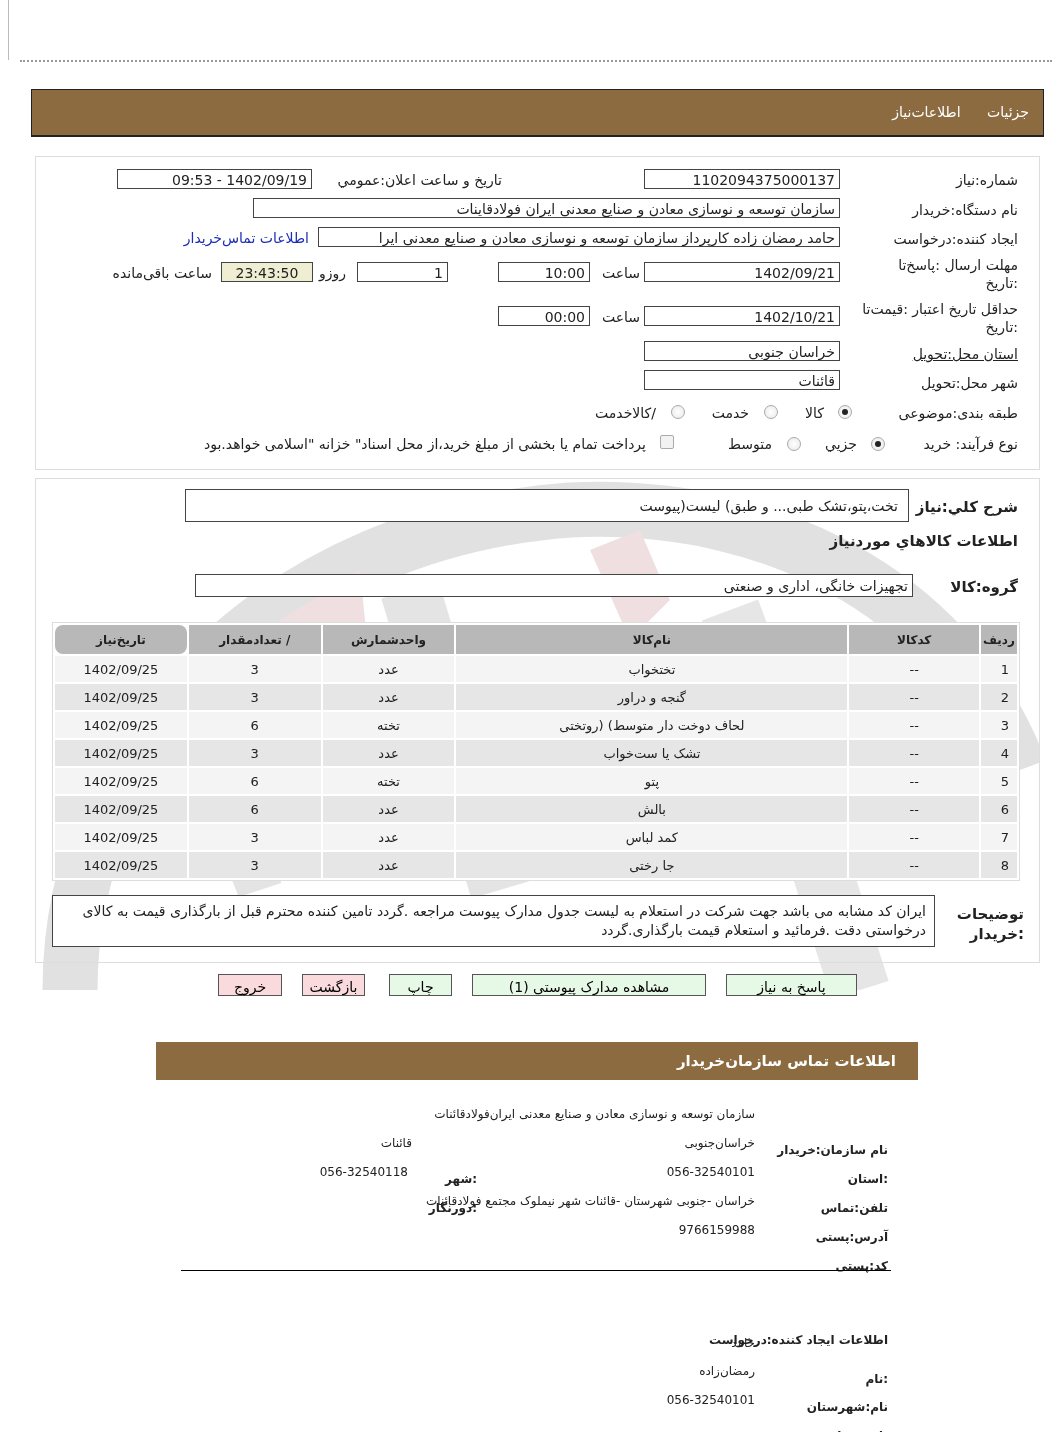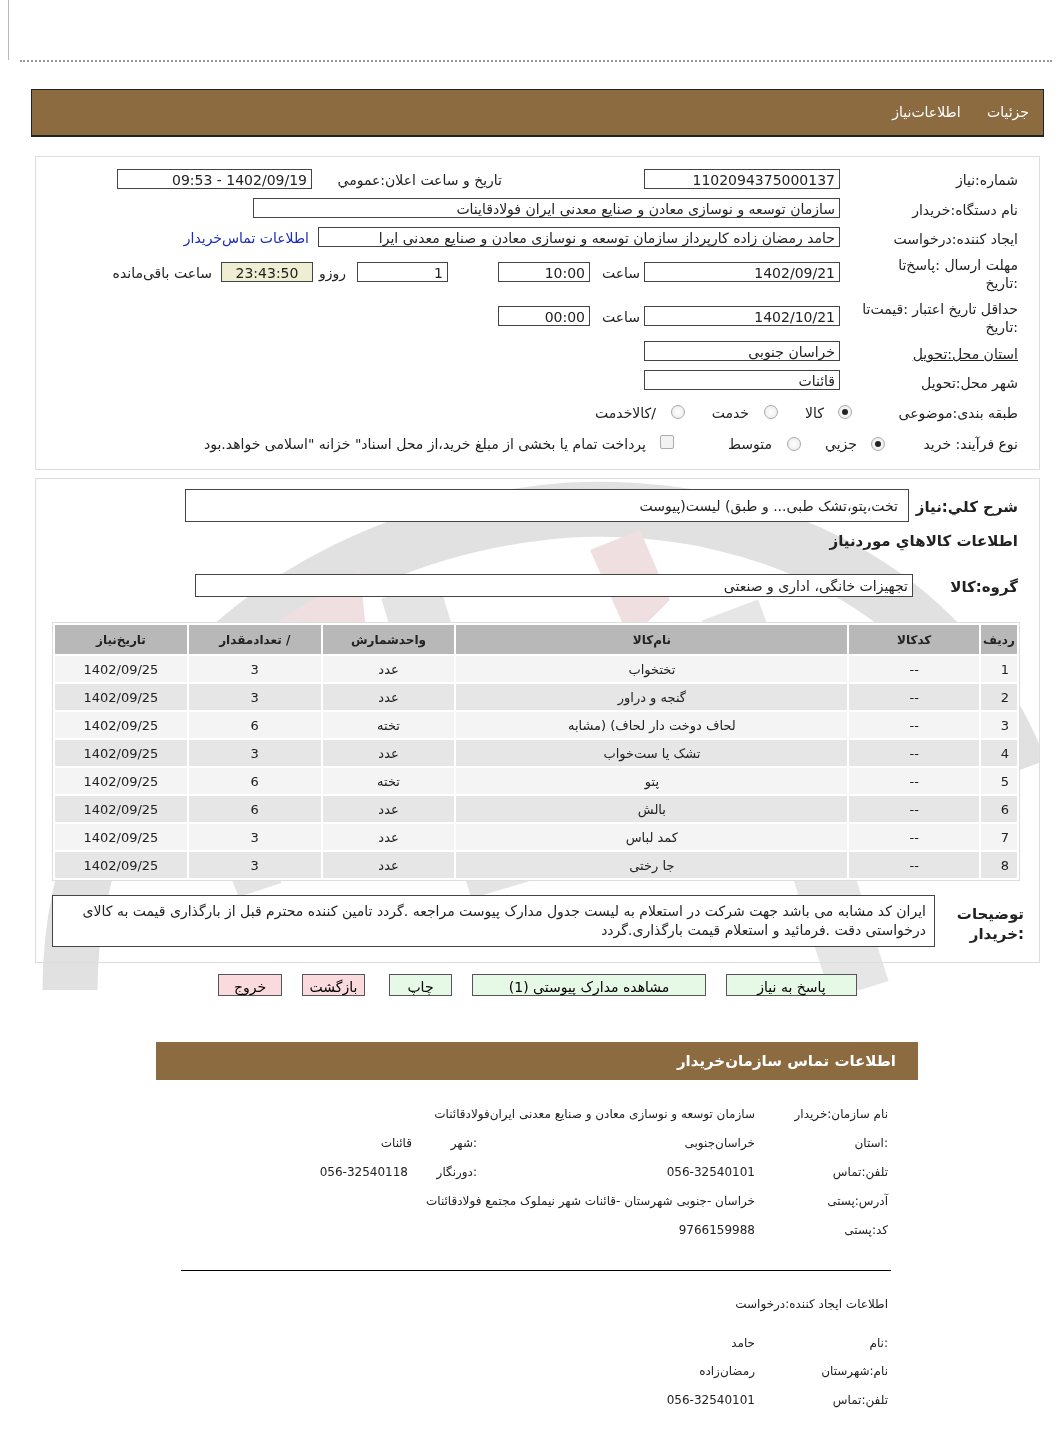--- a/index.html
+++ b/index.html
@@ -43,21 +43,21 @@
               box-sizing:border-box; padding:6px 8px; font-size:14px; line-height:19px; text-align:right; background:#fff; }
 
   .btn { position:absolute; height:22px; border:1px solid #555; font-size:14px; line-height:22px;
          text-align:center; box-sizing:border-box; cursor:pointer; font-family:"DejaVu Sans", sans-serif; }
   .btn.green { background:#e6f8e6; }
   .btn.pink { background:#fadadd; }
 
   .contact-bar { position:absolute; left:156px; top:1042px; width:762px; height:38px; background:#8c6b41; }
   .contact-bar .t { position:absolute; right:22px; top:10px; color:#fff; font-size:15px; font-weight:bold; }
 
-  .c-lbl { position:absolute; font-size:12px; font-weight:normal; white-space:nowrap; }
+  .c-lbl { position:absolute; font-size:12px; font-weight:bold; white-space:nowrap;margin-top:36px; }
   .c-val { position:absolute; font-size:12px; white-space:nowrap; }
   .hr { position:absolute; left:181px; top:1270px; width:710px; height:1px; background:#000; }
 
   .watermark { position:absolute; left:30px; top:470px; width:1010px; height:520px; pointer-events:none; opacity:0.55; }
 </style>
 </head>
 <body>
 
 <div class="left-edge"></div>
 <div class="dotted-rule"></div>
@@ -140,21 +140,21 @@
 <div class="box" style="left:195px; top:574px; width:718px; height:23px; line-height:23px;">تجهیزات خانگی، اداری و صنعتی</div>
 
 <table class="items">
   <thead>
     <tr>
       <th style="width:34px;">ردیف</th>
       <th style="width:128px;">کدکالا</th>
       <th style="width:390px;">نام‌کالا</th>
       <th style="width:130px;">واحدشمارش</th>
       <th style="width:130px;">/ تعدادمقدار</th>
-      <th style="width:130px;">تاریخ‌نیاز</th>
+      <th style="width:130px;border-radius:8px;">تاریخ‌نیاز</th>
     </tr>
   </thead>
   <tbody>
     <tr>
         <td>1</td>
         <td>--</td>
         <td>تختخواب</td>
         <td>عدد</td>
         <td>3</td>
         <td>1402/09/25</td>
@@ -163,21 +163,21 @@
         <td>2</td>
         <td>--</td>
         <td>گنجه و دراور</td>
         <td>عدد</td>
         <td>3</td>
         <td>1402/09/25</td>
       </tr>
     <tr>
         <td>3</td>
         <td>--</td>
-        <td>لحاف دوخت دار لحاف) (مشابه</td>
+        <td>لحاف دوخت دار متوسط) (روتختی</td>
         <td>تخته</td>
         <td>6</td>
         <td>1402/09/25</td>
       </tr>
     <tr>
         <td>4</td>
         <td>--</td>
         <td>تشک یا ست‌خواب</td>
         <td>عدد</td>
         <td>3</td>

